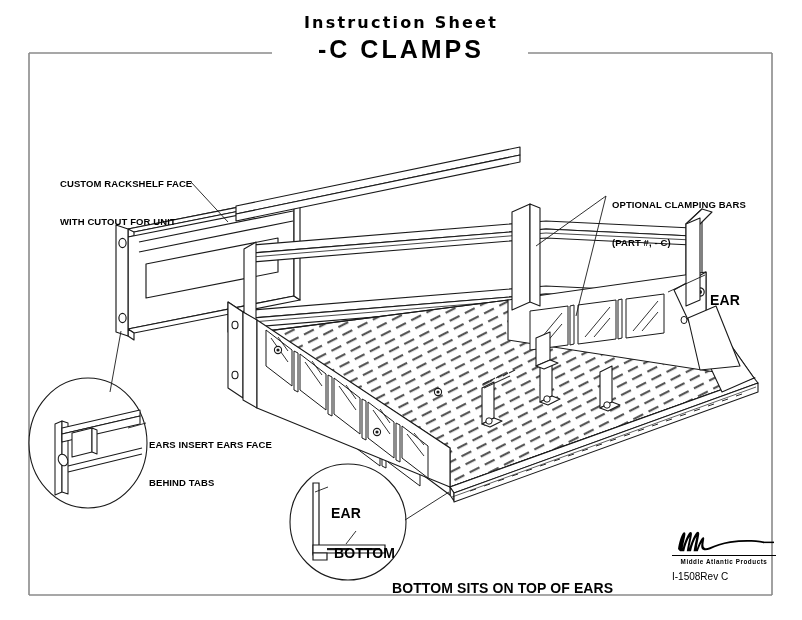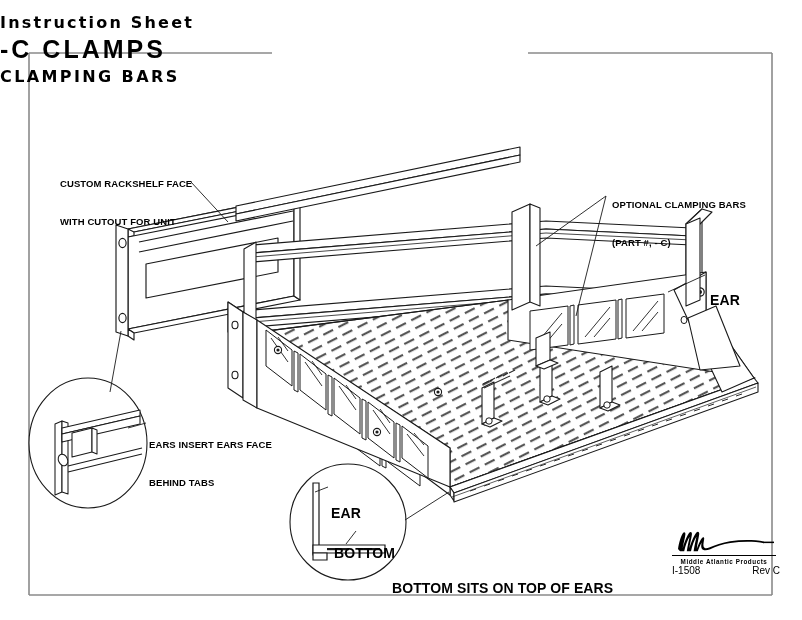--- a/index.html
+++ b/index.html
@@ -7,21 +7,21 @@
   body{
     width:802px;height:620px;position:relative;overflow:hidden;
     font-family:"Liberation Sans", sans-serif;
     color:#000;
   }
   #sheet{position:absolute;left:0;top:0;width:802px;height:620px;}
   svg.layer{position:absolute;left:0;top:0;width:802px;height:620px;overflow:visible;}
 
   
   .title-wrap{
-    position:absolute;left:0;top:14px;width:802px;text-align:left;
+    position:absolute;left:0;top:14px;width:802px;text-align:center;
     pointer-events:none;
   }
   .t-line1{
     font-family:"DejaVu Sans", sans-serif;
     font-size:16px;font-weight:700;letter-spacing:2.2px;
     line-height:18px;
   }
   .t-line2{
     font-family:Liberation Sans, sans-serif;
     font-size:25px;font-weight:700;letter-spacing:3px;
@@ -50,22 +50,22 @@
   #logo-block{position:absolute;left:672px;top:528px;width:108px;}
   #logo-mark{width:104px;height:26px;display:block;}
   .logo-rule{width:104px;height:1px;background:#000;margin-top:1px;}
   .logo-name{
     font-family:"Liberation Sans", sans-serif;
     font-weight:bold;font-size:6.3px;letter-spacing:.55px;
     text-align:center;width:104px;margin-top:1.5px;
     white-space:pre;
   }
   .doc-row{
-    width:108px;
-    display:flex;justify-content:space-between;
+    width:108px;margin-top:6px;
+    display:flex;
     font-family:"Liberation Sans", sans-serif;
     font-size:10px;
   }
 </style>
 </head>
 <body>
 
 <div id="sheet">
 
   <svg class="layer" viewBox="0 0 802 620">
@@ -78,21 +78,20 @@
       <line x1="772" y1="53" x2="772" y2="595"></line>
 
       <line x1="29" y1="53" x2="272" y2="53"></line>
       <line x1="528" y1="53" x2="772" y2="53"></line>
     </g>
   </svg>
 
   <div class="title-wrap">
     <div class="t-line1">Instruction Sheet</div>
     <div class="t-line2">-C CLAMPS</div>
-    <div class="t-line3">CLAMPING BARS</div>
   </div>
 
   <svg class="layer" viewBox="0 0 802 620">
     <defs>
 
       <pattern id="ventPat" patternUnits="userSpaceOnUse" width="17" height="9" patternTransform="rotate(-27)">
         <rect x="0" y="3.1" width="11" height="2.1" fill="#2f2f2f"></rect>
       </pattern>
       <pattern id="ventPat2" patternUnits="userSpaceOnUse" width="15" height="8" patternTransform="rotate(-27)">
         <rect x="0" y="2.8" width="9.5" height="1.9" fill="#3a3a3a"></rect>

